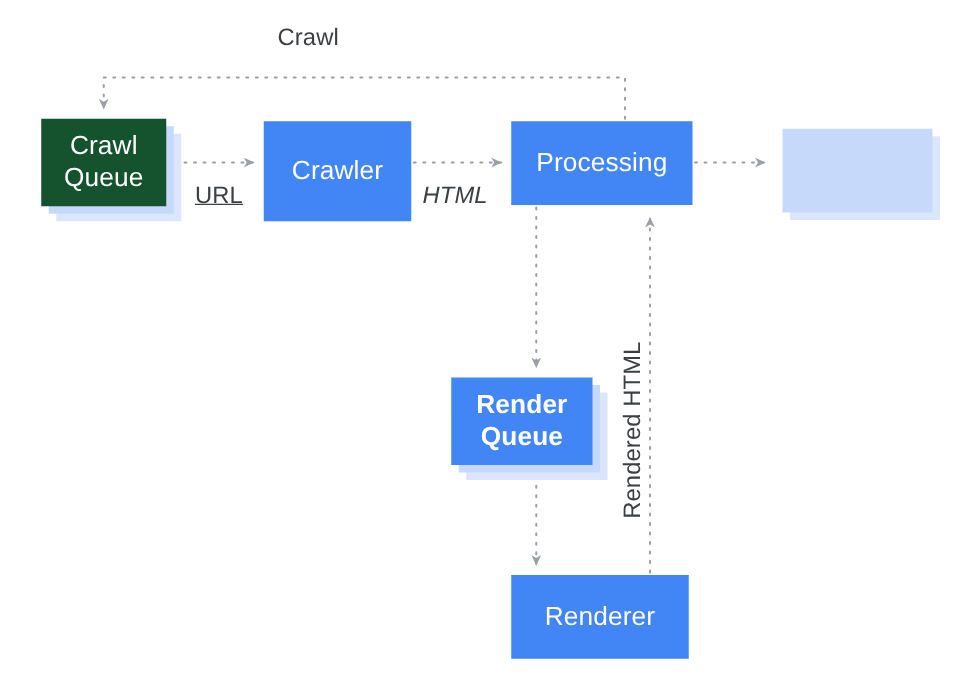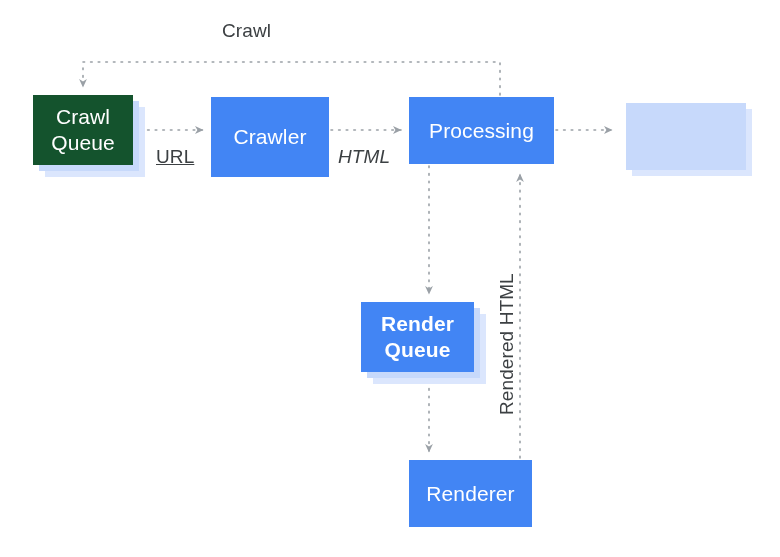--- a/index.html
+++ b/index.html
@@ -124,21 +124,21 @@
   <div class="node" style="left:409px; top:97px; width:145px; height:67px; background:#4285f4;">
     <span class="node-label">Processing</span>
   </div>
 
 
   <div class="node" style="left:361px; top:302px; width:113px; height:70px; background:#4285f4;font-weight:bold;">
     <span class="node-label">Render
 Queue</span>
   </div>
 
-  <div class="node" style="left:409px; top:460px; width:123px; height:67px; background:#4285f4;">
+  <div class="node" style="left:409px; top:460px; width:142px; height:67px; background:#4285f4;">
     <span class="node-label">Renderer</span>
   </div>
 
   <div class="edge-label" style="left:222px; top:20px;">Crawl</div>
 
   <div class="edge-label" style="left:156px; top:146px;text-decoration:underline;">URL</div>
 
   <div class="edge-label" style="left:338px; top:146px;font-style:italic;">HTML</div>
 
   <div class="edge-label vertical" style="left:496px; top:415px;">Rendered HTML</div>

